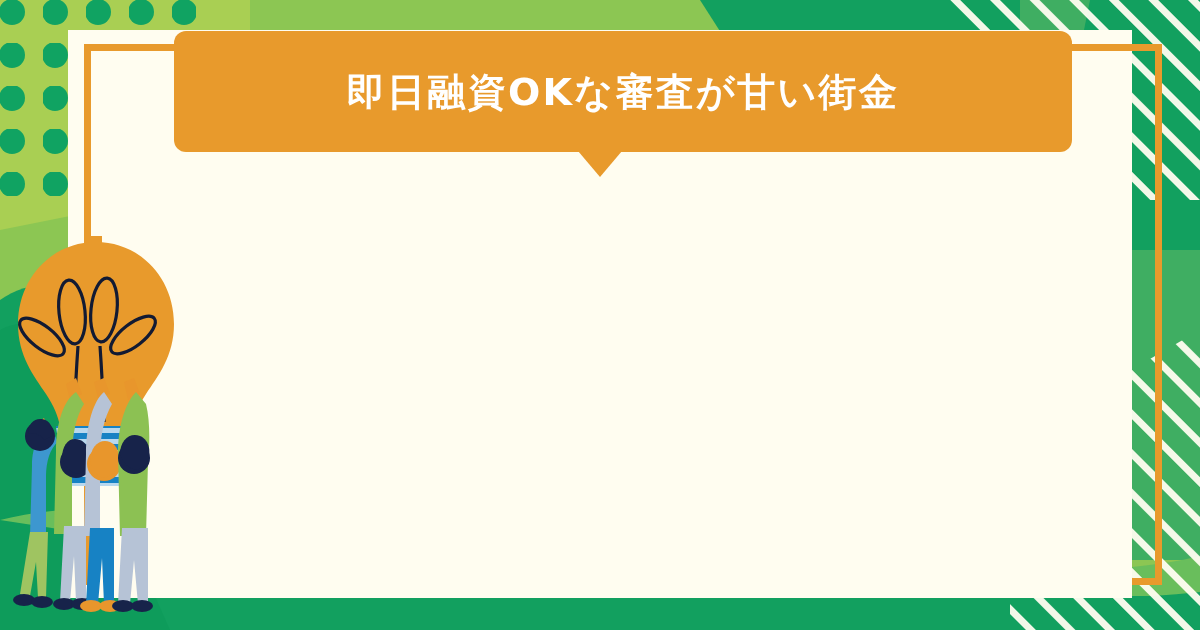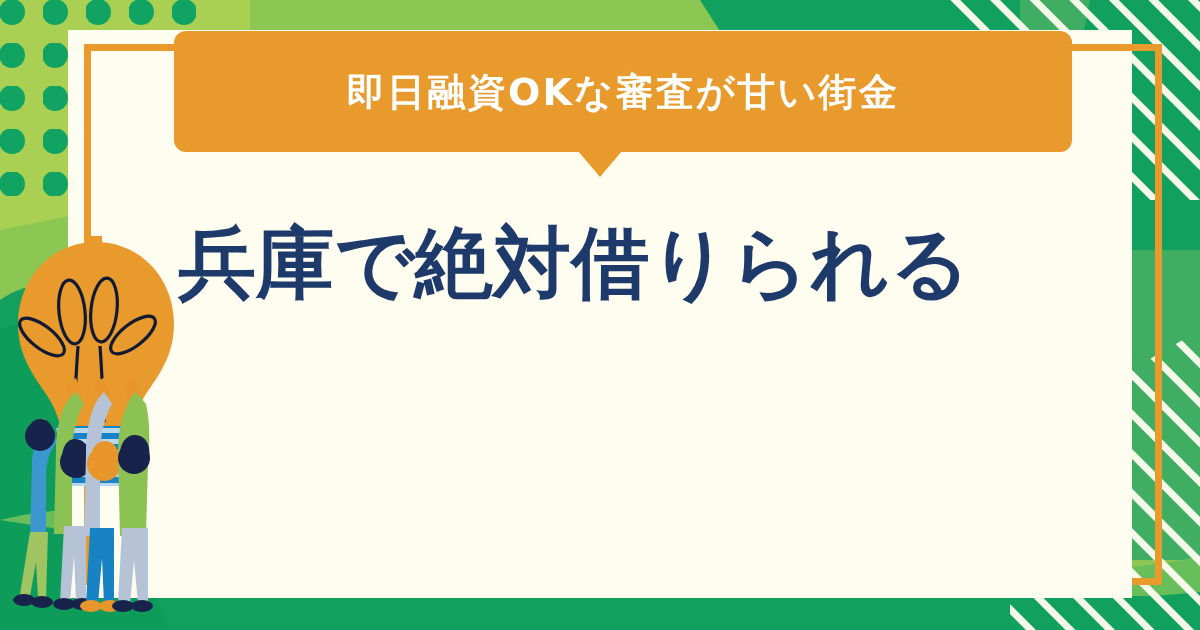--- a/index.html
+++ b/index.html
@@ -157,21 +157,20 @@
 <div id="card-inner"></div>
 
 <div id="banner-wrap">
   <div id="banner">
     <span id="banner-label">即日融資OKな審査が甘い街金</span>
   </div>
 </div>
 <div id="banner-tail"></div>
 
 <div id="headline">
-  <div class="line">兵庫で絶対借りられる</div>
 </div>
 
 <div id="illustration">
   <svg viewBox="0 0 210 394" preserveAspectRatio="none">
 
     <path d="M96,6 C140,6 174,42 174,88 C174,120 158,140 146,158 C138,170 134,180 132,190
              L60,190 C58,180 54,170 46,158 C34,140 18,120 18,88 C18,42 52,6 96,6 Z" fill="#e89a2c"></path>
     <rect x="90" y="-10" width="12" height="22" fill="#e89a2c"></rect>
 
     <g fill="none" stroke="#121a33" stroke-width="3.2">

